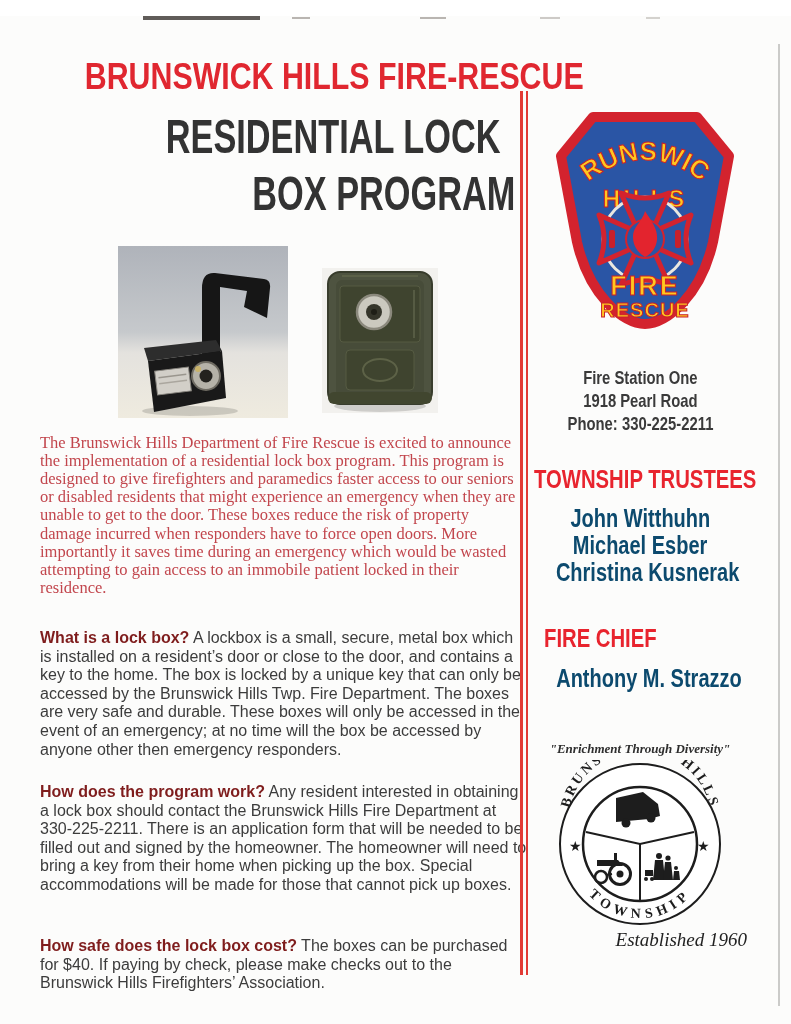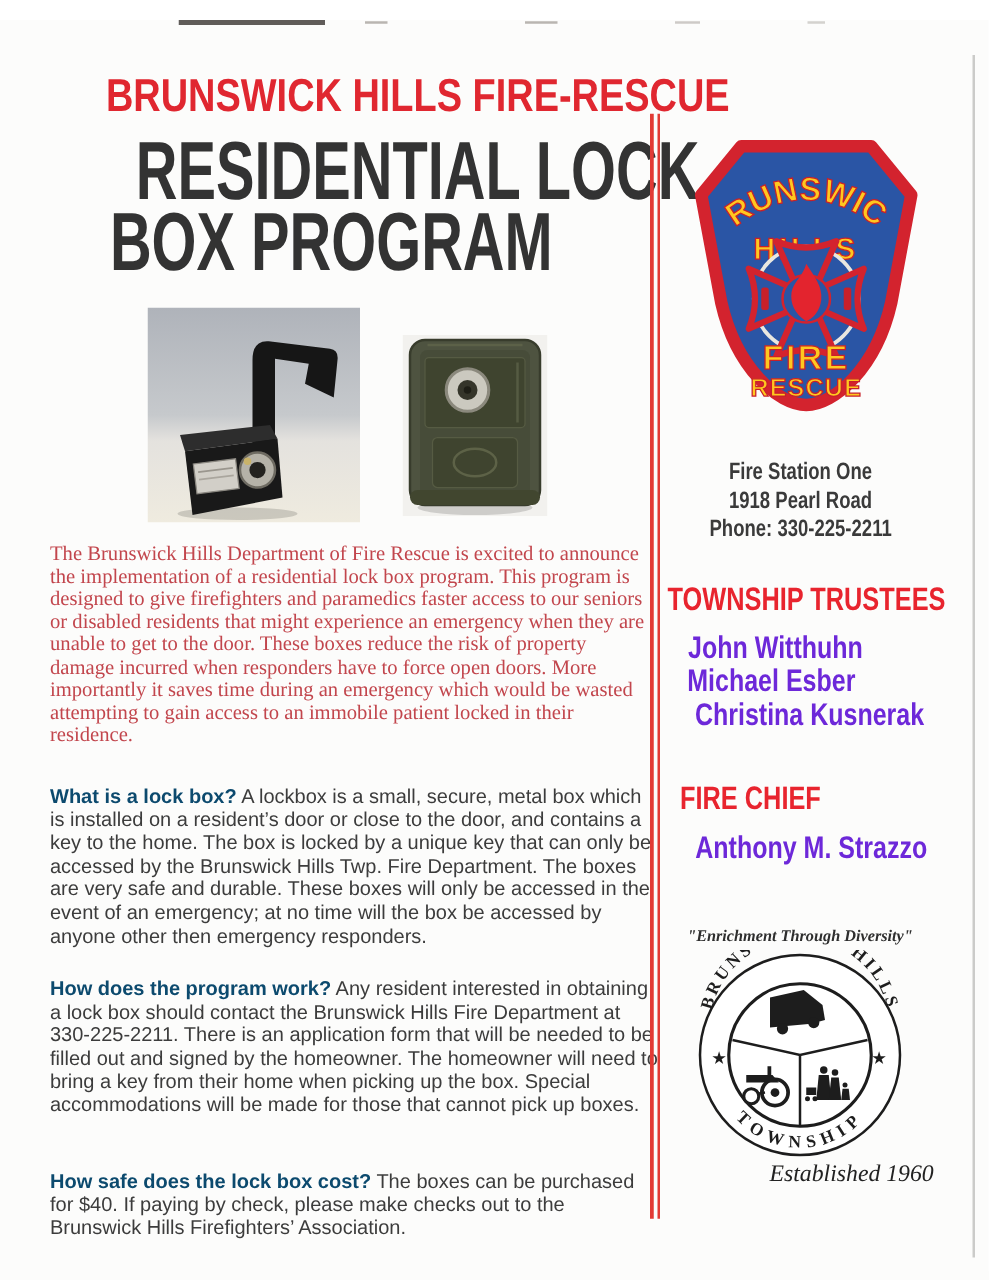--- a/index.html
+++ b/index.html
@@ -8,43 +8,43 @@
     background:#fcfcfb;font-family:"Liberation Sans",sans-serif;margin-top:16px;
   }
   .abs{position:absolute;}
   .cond{display:inline-block;transform-origin:50% 50%;}
   .cond-l{display:inline-block;transform-origin:0 50%;}
 
   
   .dept-header{left:30px;top:42px;width:540px;text-align:center;
     font-weight:bold;font-size:37px;line-height:38px;color:#e02730;white-space:nowrap;}
   .dept-header .cond{transform:scaleX(0.82);}
-  .doc-title{left:12px;top:92px;width:560px;text-align:left;
-    font-weight:bold;font-size:66px;line-height:57px;color:#333333;white-space:nowrap;}
+  .doc-title{left:12px;top:92px;width:560px;text-align:right;
+    font-weight:bold;font-size:49px;line-height:57px;color:#333333;white-space:nowrap;}
   .doc-title .cond{transform:scaleX(0.70);}
   .intro{left:40px;top:401px;width:478px;
     font-family:"Liberation Serif",serif;font-size:16.5px;line-height:18.2px;color:#c2464d;}
   .section{left:40px;width:487px;font-size:16px;line-height:18.6px;color:#3c3c3c;}
-  .section strong{color:#0c4a6e;}
+  .section strong{color:#7f1d1d;}
   .sec1{top:597px;} .sec2{top:751px;} .sec3{top:905px;}
 
   
   .rule{top:75px;height:884px;width:2.6px;background:#e23b35;}
   .rule-a{left:520px;} .rule-b{left:525.6px;}
 
   
   .station{left:533px;top:350px;width:214px;text-align:center;
     font-weight:bold;font-size:19px;line-height:23px;color:#3a3a3a;white-space:nowrap;}
   .station .cond{transform:scaleX(0.78);}
   .side-heading{font-weight:bold;font-size:26px;line-height:28px;color:#e8242e;white-space:nowrap;}
   .side-heading .cond-l{transform:scaleX(0.78);}
   .trustees-heading{left:534px;top:449px;}
   .chief-heading{left:544px;top:608px;}
-  .names{left:533px;width:214px;
-    font-weight:bold;font-size:25px;line-height:27px;color:#6d28d9;white-space:nowrap;}
+  .names{left:533px;width:214px;text-align:center;
+    font-weight:bold;font-size:25px;line-height:27px;color:#0c4a6e;white-space:nowrap;}
   .names .cond{transform:scaleX(0.80);}
   .trustee-names{top:489px;} .chief-name{top:649px;}
   .motto{left:533px;top:725px;width:214px;text-align:center;
     font-family:"Liberation Serif",serif;font-style:italic;font-weight:bold;
     font-size:13px;color:#2e2e2e;}
   .established{left:533px;top:913px;width:214px;text-align:right;
     font-family:"Liberation Serif",serif;font-style:italic;font-size:19px;color:#222222;}
 
   
   .art{background:#b9b5b1;}

